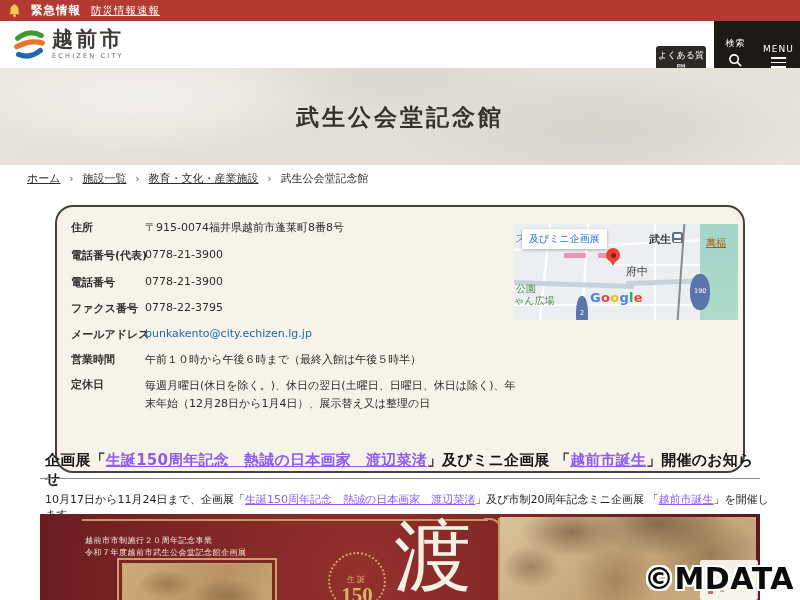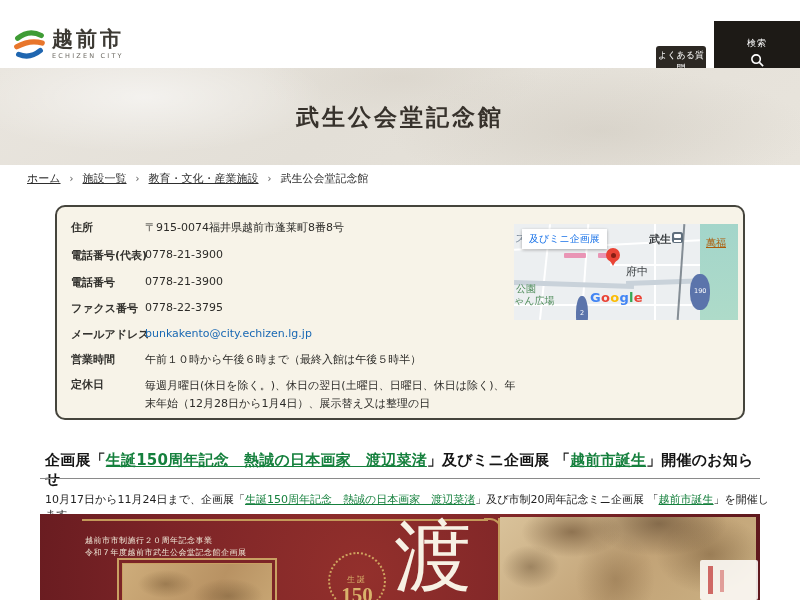--- a/index.html
+++ b/index.html
@@ -32,21 +32,21 @@
       linear-gradient(145deg,#e9e5de 0%,#e3dfd7 45%,#e8e4dc 100%);}
   #page-title{position:absolute;left:0;top:34px;width:100%;text-align:center;font-family:"Liberation Serif","DejaVu Serif",serif;font-size:23px;color:#37322c;letter-spacing:3px;font-weight:600;}
 
   
   #breadcrumb{position:absolute;left:27px;top:171px;display:flex;align-items:center;font-size:11px;color:#2e2e2e;}
   #breadcrumb a{color:#2e2e2e;text-decoration:underline;cursor:pointer;}
   #breadcrumb .sep{margin:0 9px;color:#555;font-size:10px;}
   #breadcrumb .current{text-decoration:none;}
 
   
-  #card{position:absolute;left:55px;top:205px;width:690px;height:215px;background:#f7f3e8;border:2px solid #45443c;border-radius:10px;box-sizing:border-box;}
+  #card{position:absolute;left:55px;top:205px;width:690px;height:268px;background:#f7f3e8;border:2px solid #45443c;border-radius:18px;box-sizing:border-box;}
   .info-row{position:absolute;left:0;width:100%;}
   .info-label{position:absolute;left:14px;font-size:11px;font-weight:bold;color:#33322e;white-space:nowrap;}
   .info-value{position:absolute;left:88px;font-size:11px;color:#2d2c29;white-space:nowrap;}
   .info-value.wrap{white-space:normal;width:372px;line-height:1.65;}
   .email-link{color:#1968b3;cursor:pointer;}
 
   
   #map{position:absolute;left:457px;top:17px;width:224px;height:96px;background:#eceff1;overflow:hidden;cursor:grab;}
   .road{position:absolute;background:#ffffff;}
   .road-main{position:absolute;background:#c9d2da;}
@@ -66,21 +66,21 @@
   #station-ic::before{content:"";position:absolute;left:2px;top:2px;width:7px;height:4px;background:#fff;border-radius:1px;}
   #station-ic::after{content:"";position:absolute;left:2px;top:8px;width:7px;height:1.5px;background:#fff;}
   #google-logo{position:absolute;left:76px;top:66px;font-size:13px;font-weight:bold;letter-spacing:.3px;cursor:pointer;}
   .g1,.g4{color:#4285F4}.g2,.g6{color:#EA4335}.g3{color:#FBBC05}.g5{color:#34A853}
   #attrib{position:absolute;left:0;bottom:0;width:100%;height:12px;background:rgba(248,248,248,.88);display:flex;align-items:center;gap:8px;font-size:7px;color:#3c4043;padding-left:4px;box-sizing:border-box;}
   #attrib a{color:#3c4043;text-decoration:none;cursor:pointer;}
   .kb-icon{width:10px;height:6px;border:1px solid #777;border-radius:1px;background:#fff;}
 
   
   #section-heading{position:absolute;left:45px;top:451px;width:720px;font-size:15px;font-weight:bold;color:#151515;letter-spacing:.2px;}
-  #section-heading a,#section-para a{color:#15803d;text-decoration:underline;cursor:pointer;font-weight:inherit;margin-top:40px;}
+  #section-heading a,#section-para a{color:#8b5cf6;text-decoration:underline;cursor:pointer;font-weight:inherit;margin-top:40px;}
   #rule{position:absolute;left:40px;top:478px;width:720px;border:none;border-top:1px solid #8a8a8a;margin:0;}
   #section-para{position:absolute;left:45px;top:492px;width:730px;font-size:11px;color:#222;}
 
   
   #banner{position:absolute;left:40px;top:514px;width:720px;height:86px;overflow:hidden;
     background:radial-gradient(circle at 45% 70%, #93302c 0%, #7c2427 50%, #5f181d 100%);}
   #gold-top{position:absolute;left:42px;top:5px;width:406px;height:2px;background:#c49a5a;}
   #gold-vert{position:absolute;left:458px;top:4px;bottom:0;width:2px;background:#c49a5a;}
   #gold-corner{position:absolute;left:444px;top:4px;width:16px;height:16px;border-top:2px solid #c49a5a;border-right:2px solid #c49a5a;border-top-right-radius:12px;}
   .poster-note{position:absolute;left:45px;color:#f0e8d8;font-size:8px;letter-spacing:.5px;}
@@ -108,20 +108,29 @@
 
   
   #watermark{position:absolute;right:6px;top:561px;font-size:30px;font-weight:bold;color:#0b0b0b;letter-spacing:.5px;
     text-shadow:-2px 0 0 #fff,2px 0 0 #fff,0 -2px 0 #fff,0 2px 0 #fff,-2px -2px 0 #fff,2px 2px 0 #fff,-2px 2px 0 #fff,2px -2px 0 #fff;}
 </style>
 </head>
 <body>
 
 <div id="page">
 
+  <div id="topbar">
+    <svg width="13" height="14" viewBox="0 0 14 15">
+      <path d="M7 1 C4.3 1 2.7 3 2.7 5.6 L2.7 9 L1.5 11 L12.5 11 L11.3 9 L11.3 5.6 C11.3 3 9.7 1 7 1 Z" fill="#f2c94c"></path>
+      <circle cx="7" cy="12.6" r="1.5" fill="#f2c94c"></circle>
+      <rect x="6.3" y="-0.5" width="1.4" height="2" fill="#f2c94c"></rect>
+    </svg>
+    <span class="em-label">緊急情報</span>
+    <a class="em-link">防災情報速報</a>
+  </div>
 
   <div id="header">
     <div id="logo">
       <svg width="34" height="34" viewBox="0 0 36 36">
         <path d="M6 12 Q 18 2 31 9" stroke="#3f9c35" stroke-width="5.5" fill="none" stroke-linecap="round"></path>
         <path d="M5 21 Q 19 13 32 17" stroke="#e8762c" stroke-width="5.5" fill="none" stroke-linecap="round"></path>
         <path d="M7 29 Q 19 34 30 25" stroke="#1f66b0" stroke-width="5.5" fill="none" stroke-linecap="round"></path>
       </svg>
       <div>
         <div class="city-name">越前市</div>
@@ -129,20 +138,28 @@
       </div>
     </div>
     <button id="faq-btn">よくある質問</button>
     <div id="blacknav">
       <div class="nav-cell">
         <span class="lbl">検索</span>
         <svg width="15" height="15" viewBox="0 0 16 16">
           <circle cx="6.5" cy="6.5" r="4.5" stroke="#fff" stroke-width="1.7" fill="none"></circle>
           <line x1="10" y1="10" x2="14" y2="14" stroke="#fff" stroke-width="1.7"></line>
         </svg>
+      </div>
+      <div class="nav-cell">
+        <span class="lbl">MENU</span>
+        <div class="hamburger">
+            <span></span>
+            <span></span>
+            <span></span>
+          </div>
       </div>
     </div>
   </div>
 
   <div id="hero">
     <div id="page-title">武生公会堂記念館</div>
   </div>
 
   <nav id="breadcrumb">
     <a>ホーム</a>
@@ -230,14 +247,15 @@
     <div class="poster-note" style="top:33px;">令和７年度越前市武生公会堂記念館企画展</div>
     <div id="thumb-frame"></div>
     <div id="badge">
       <span class="b-top">生誕</span>
       <span class="b-num">150</span>
       <span class="b-bot">周年記念</span>
     </div>
     <div id="big-char">渡</div>
   </div>
 
+  <div id="watermark">©MDATA</div>
 
 </div>
 
 </body></html>

